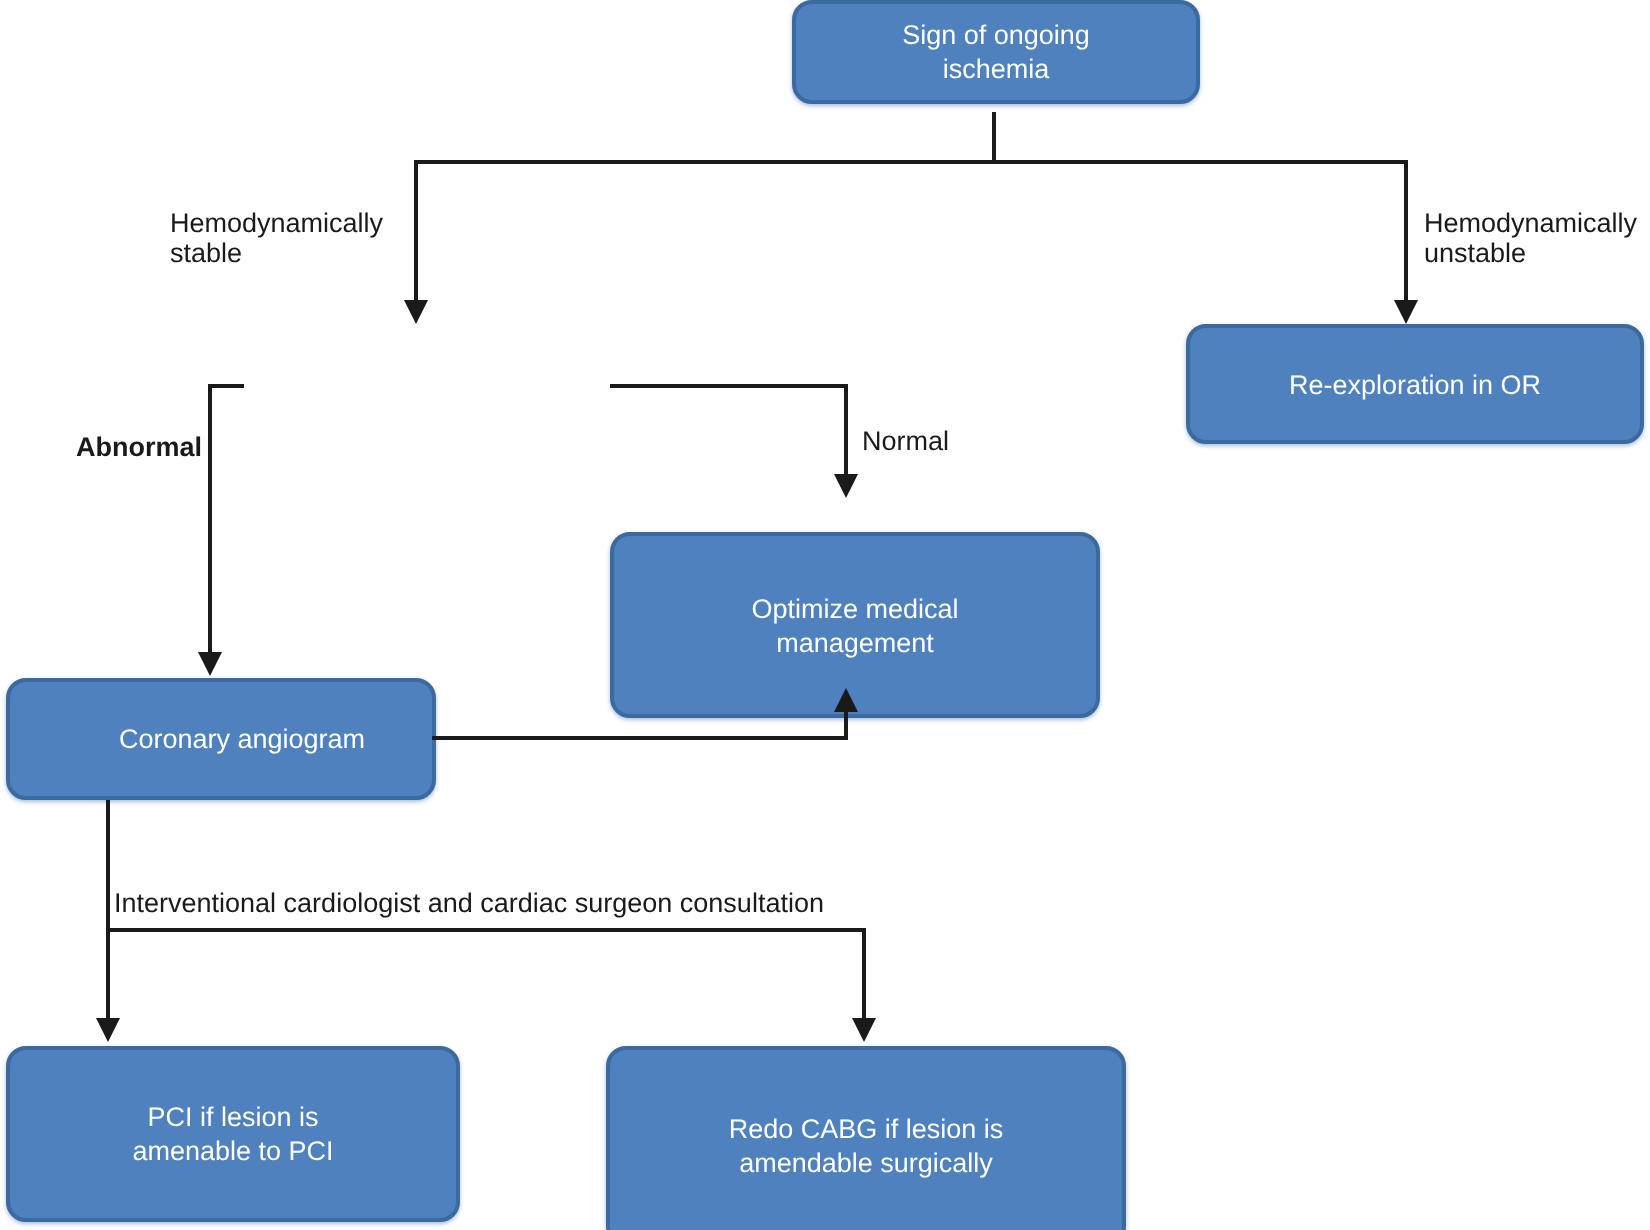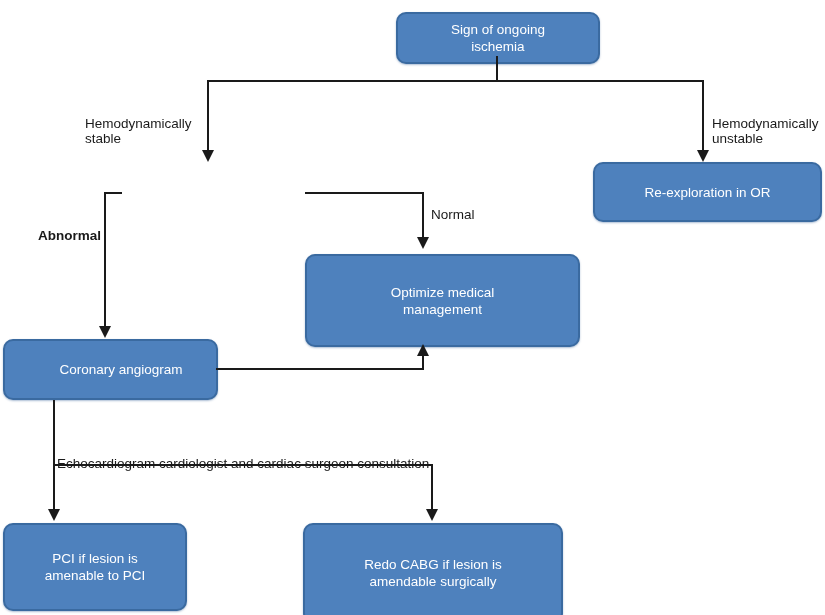--- a/index.html
+++ b/index.html
@@ -25,57 +25,56 @@
     line-height:17px;
     text-align:center;
     white-space:pre-line;
   }
   .elabel{
     position:absolute;
     color:var(--label-text,#1a1a1a);
     font-size:13.5px;
     line-height:15px;
     white-space:pre-line;
-    margin-top:12px;
   }
   .vline,.hline{position:absolute;background:var(--line,#1a1a1a);}
   .vline{width:2px;}
   .hline{height:2px;}
   .arr-d{position:absolute;width:0;height:0;
     border-left:6px solid transparent;border-right:6px solid transparent;
     border-top:12px solid var(--line,#1a1a1a);}
   .arr-u{position:absolute;width:0;height:0;
     border-left:6px solid transparent;border-right:6px solid transparent;
     border-bottom:12px solid var(--line,#1a1a1a);}
 </style>
 </head>
 <body>
 
 <div id="canvas">
 
-  <div class="node" style="left:396px;top:12px;width:204px;height:52px;">
+  <div class="node" style="left:396px;top:0;width:204px;height:52px;">
     <span>Sign of ongoing
 ischemia</span>
   </div>
 
 
   <div class="node" style="left:593px;top:162px;width:229px;height:60px;">
     <span>Re-exploration in OR</span>
   </div>
 
-  <div class="node" style="left:305px;top:254px;width:275px;height:93px;">
+  <div class="node" style="left:305px;top:266px;width:245px;height:93px;">
     <span>Optimize medical
 management</span>
   </div>
 
   <div class="node" style="left:3px;top:339px;width:215px;height:61px;padding-left:21px;">
     <span>Coronary angiogram</span>
   </div>
 
-  <div class="node" style="left:3px;top:523px;width:184px;height:88px;">
+  <div class="node" style="left:3px;top:523px;width:227px;height:88px;">
     <span>PCI if lesion is
 amenable to PCI</span>
   </div>
 
   <div class="node" style="left:303px;top:523px;width:260px;height:100px;">
     <span>Redo CABG if lesion is
 amendable surgically</span>
   </div>
 
   <div class="vline" style="left:496px;top:56px;height:25px;"></div>
@@ -101,16 +100,16 @@
   <div class="arr-d" style="left:48px;top:509px;"></div>
   <div class="hline" style="left:53px;top:464px;width:380px;"></div>
   <div class="vline" style="left:431px;top:464px;height:47px;"></div>
   <div class="arr-d" style="left:426px;top:509px;"></div>
 
   <div class="elabel" style="left:85px;top:104px;">Hemodynamically
 stable</div>
   <div class="elabel" style="left:712px;top:104px;">Hemodynamically
 unstable</div>
   <div class="elabel" style="left:38px;top:216px;font-weight:bold;">Abnormal</div>
-  <div class="elabel" style="left:431px;top:195px;">Normal</div>
-  <div class="elabel" style="left:57px;top:444px;">Echocardiogram cardiologist and cardiac surgeon consultation</div>
+  <div class="elabel" style="left:431px;top:213px;">Normal</div>
+  <div class="elabel" style="left:57px;top:444px;">Interventional cardiologist and cardiac surgeon consultation</div>
 
 </div>
 
 </body></html>

